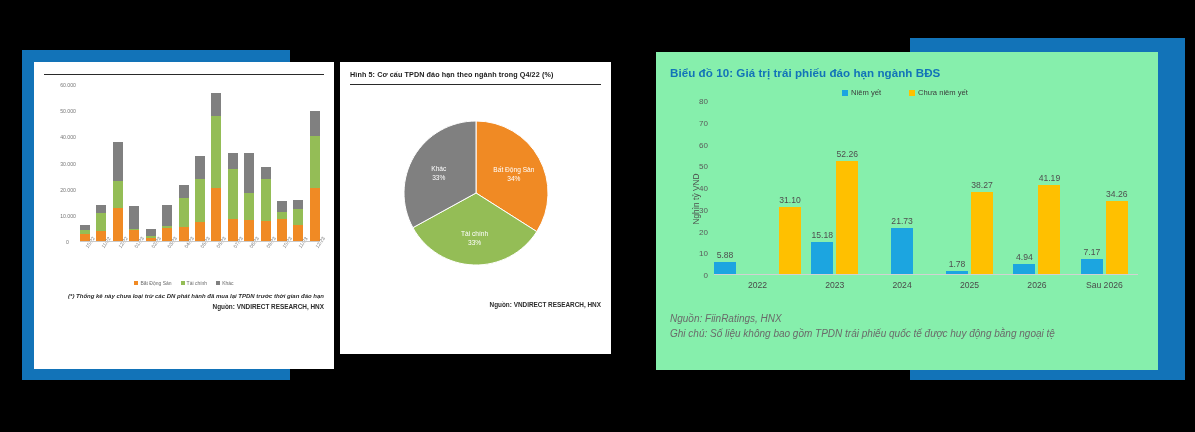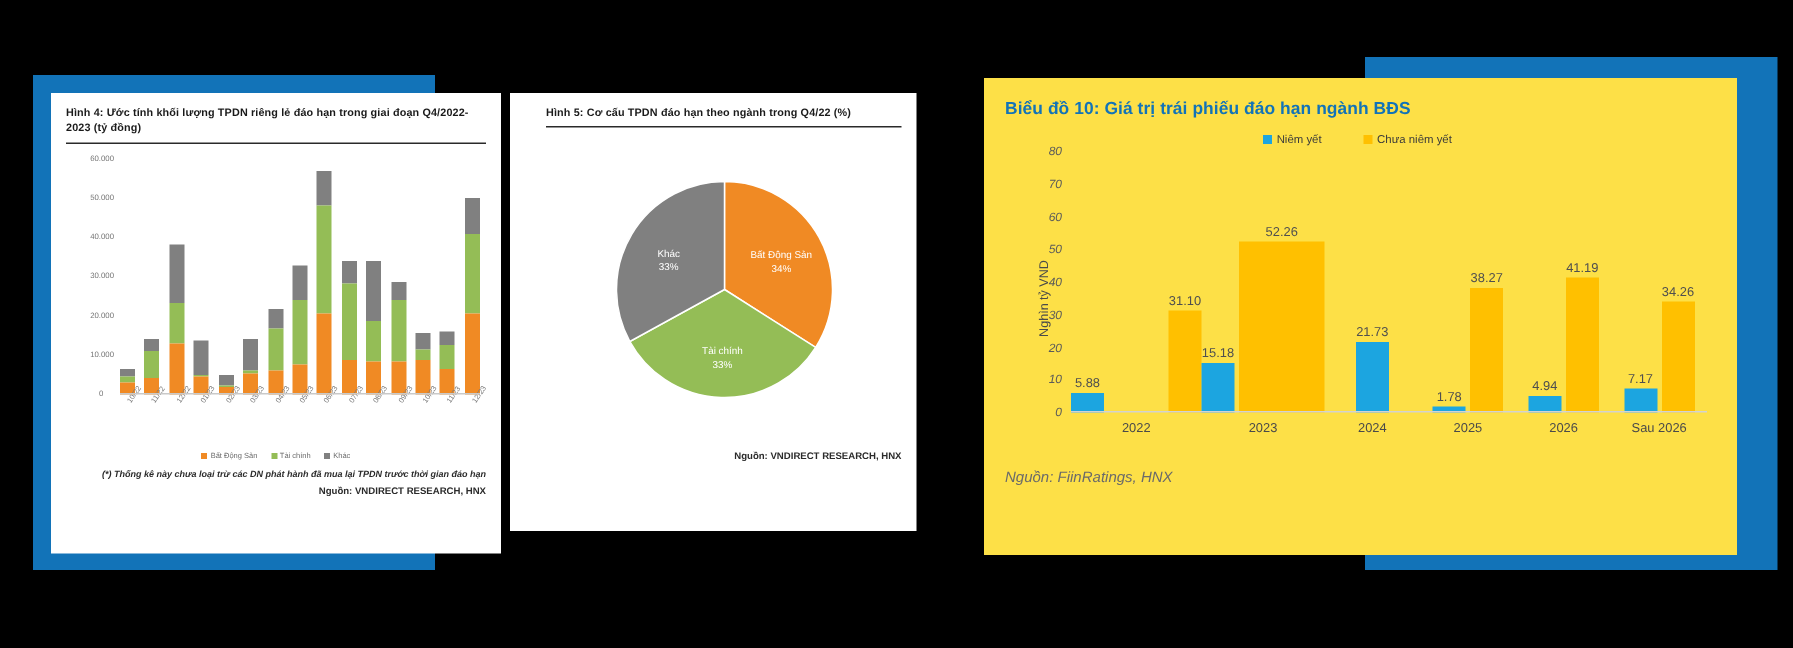--- a/index.html
+++ b/index.html
@@ -36,21 +36,21 @@
     background: #ffffff;
     box-sizing: border-box;
     padding: 8px 10px 4px 10px;
   }
   #right-card {
     position: absolute;
     left: 340px; top: 62px;
     width: 271px; height: 292px;
     background: #ffffff;
     box-sizing: border-box;
-    padding: 8px 10px 4px 24px;
+    padding: 8px 10px 4px 10px;
   }
   .fig-title {
     font-size: 7.2px;
     font-weight: bold;
     color: #1a1a1a;
     line-height: 1.45;
     letter-spacing: 0.1px;
   }
   .title-rule {
     border-top: 1.4px solid #2a2a2a;
@@ -174,21 +174,21 @@
   #r-blue-block {
     position: absolute;
     left: 270px; top: 38px;
     width: 275px; height: 342px;
     background: #1273B8;
   }
   #r-card {
     position: absolute;
     left: 16px; top: 52px;
     width: 502px; height: 318px;
-    background: #fde047;
+    background: #86efac;
     box-sizing: border-box;
     padding: 14px 18px 8px 14px;
   }
   #r-title {
     font-size: 11.6px;
     font-weight: bold;
     color: #1273B8;
     letter-spacing: 0.05px;
   }
   #r-legend {
@@ -223,21 +223,20 @@
     top: 0;
     bottom: 22px;
     width: 22px;
   }
   .r-tick {
     position: absolute;
     right: 0;
     transform: translateY(-50%);
     font-size: 8px;
     color: #5a5a5a;
-    font-style: italic;
   }
   #r-axisarea {
     position: absolute;
     left: 44px; right: 2px;
     top: 0; bottom: 22px;
   }
   #r-baseline {
     position: absolute;
     left: 44px; right: 2px;
     bottom: 22px;
@@ -294,21 +293,20 @@
   #r-notes { margin-top: 14px; }
 </style>
 </head>
 <body>
 
 <div id="left-composition">
 
   <div id="left-blue-bar" class="blue-backdrop-left"></div>
 
   <div id="left-card">
-    <div class="fig-title">Hình 4: Ước tính khối lượng TPDN riêng lẻ đáo hạn trong giai đoạn Q4/2022-2023 (tỷ đồng)</div>
     <div class="title-rule"></div>
 
     <div id="stacked-plot">
       <div id="sb-axis">
         <div id="sb-bars">
             <div class="sb-col">
               <div class="sb-seg oth" style="height: 3.33333%;"></div>
               <div class="sb-seg fin" style="height: 2.33333%;"></div>
               <div class="sb-seg re" style="height: 5.33333%;"></div>
               <div class="sb-xlabel">10/22</div>
@@ -489,21 +487,21 @@
               </div>
               <div class="r-bar unlisted" style="height: 38.875%; margin-left: 40px;">
                 <span class="r-val">31.10</span>
               </div>
               <span class="r-cat">2022</span>
             </div>
             <div class="r-group">
               <div class="r-bar listed" style="height: 18.975%;">
                 <span class="r-val">15.18</span>
               </div>
-              <div class="r-bar unlisted" style="height: 65.325%; padding-left: 35px;">
+              <div class="r-bar unlisted" style="height: 65.325%;">
                 <span class="r-val">52.26</span>
               </div>
               <span class="r-cat">2023</span>
             </div>
             <div class="r-group">
               <div class="r-bar listed" style="height: 27.1625%;">
                 <span class="r-val">21.73</span>
               </div>
               <span class="r-cat">2024</span>
             </div>
@@ -534,15 +532,16 @@
               </div>
               <span class="r-cat">Sau 2026</span>
             </div>
           </div>
       </div>
       <div id="r-baseline"></div>
     </div>
 
     <div id="r-notes">
       <div class="r-note">Nguồn: FiinRatings, HNX</div>
+      <div class="r-note">Ghi chú: Số liệu không bao gồm TPDN trái phiếu quốc tế được huy động bằng ngoại tệ</div>
     </div>
   </div>
 </div>
 
 </body></html>

